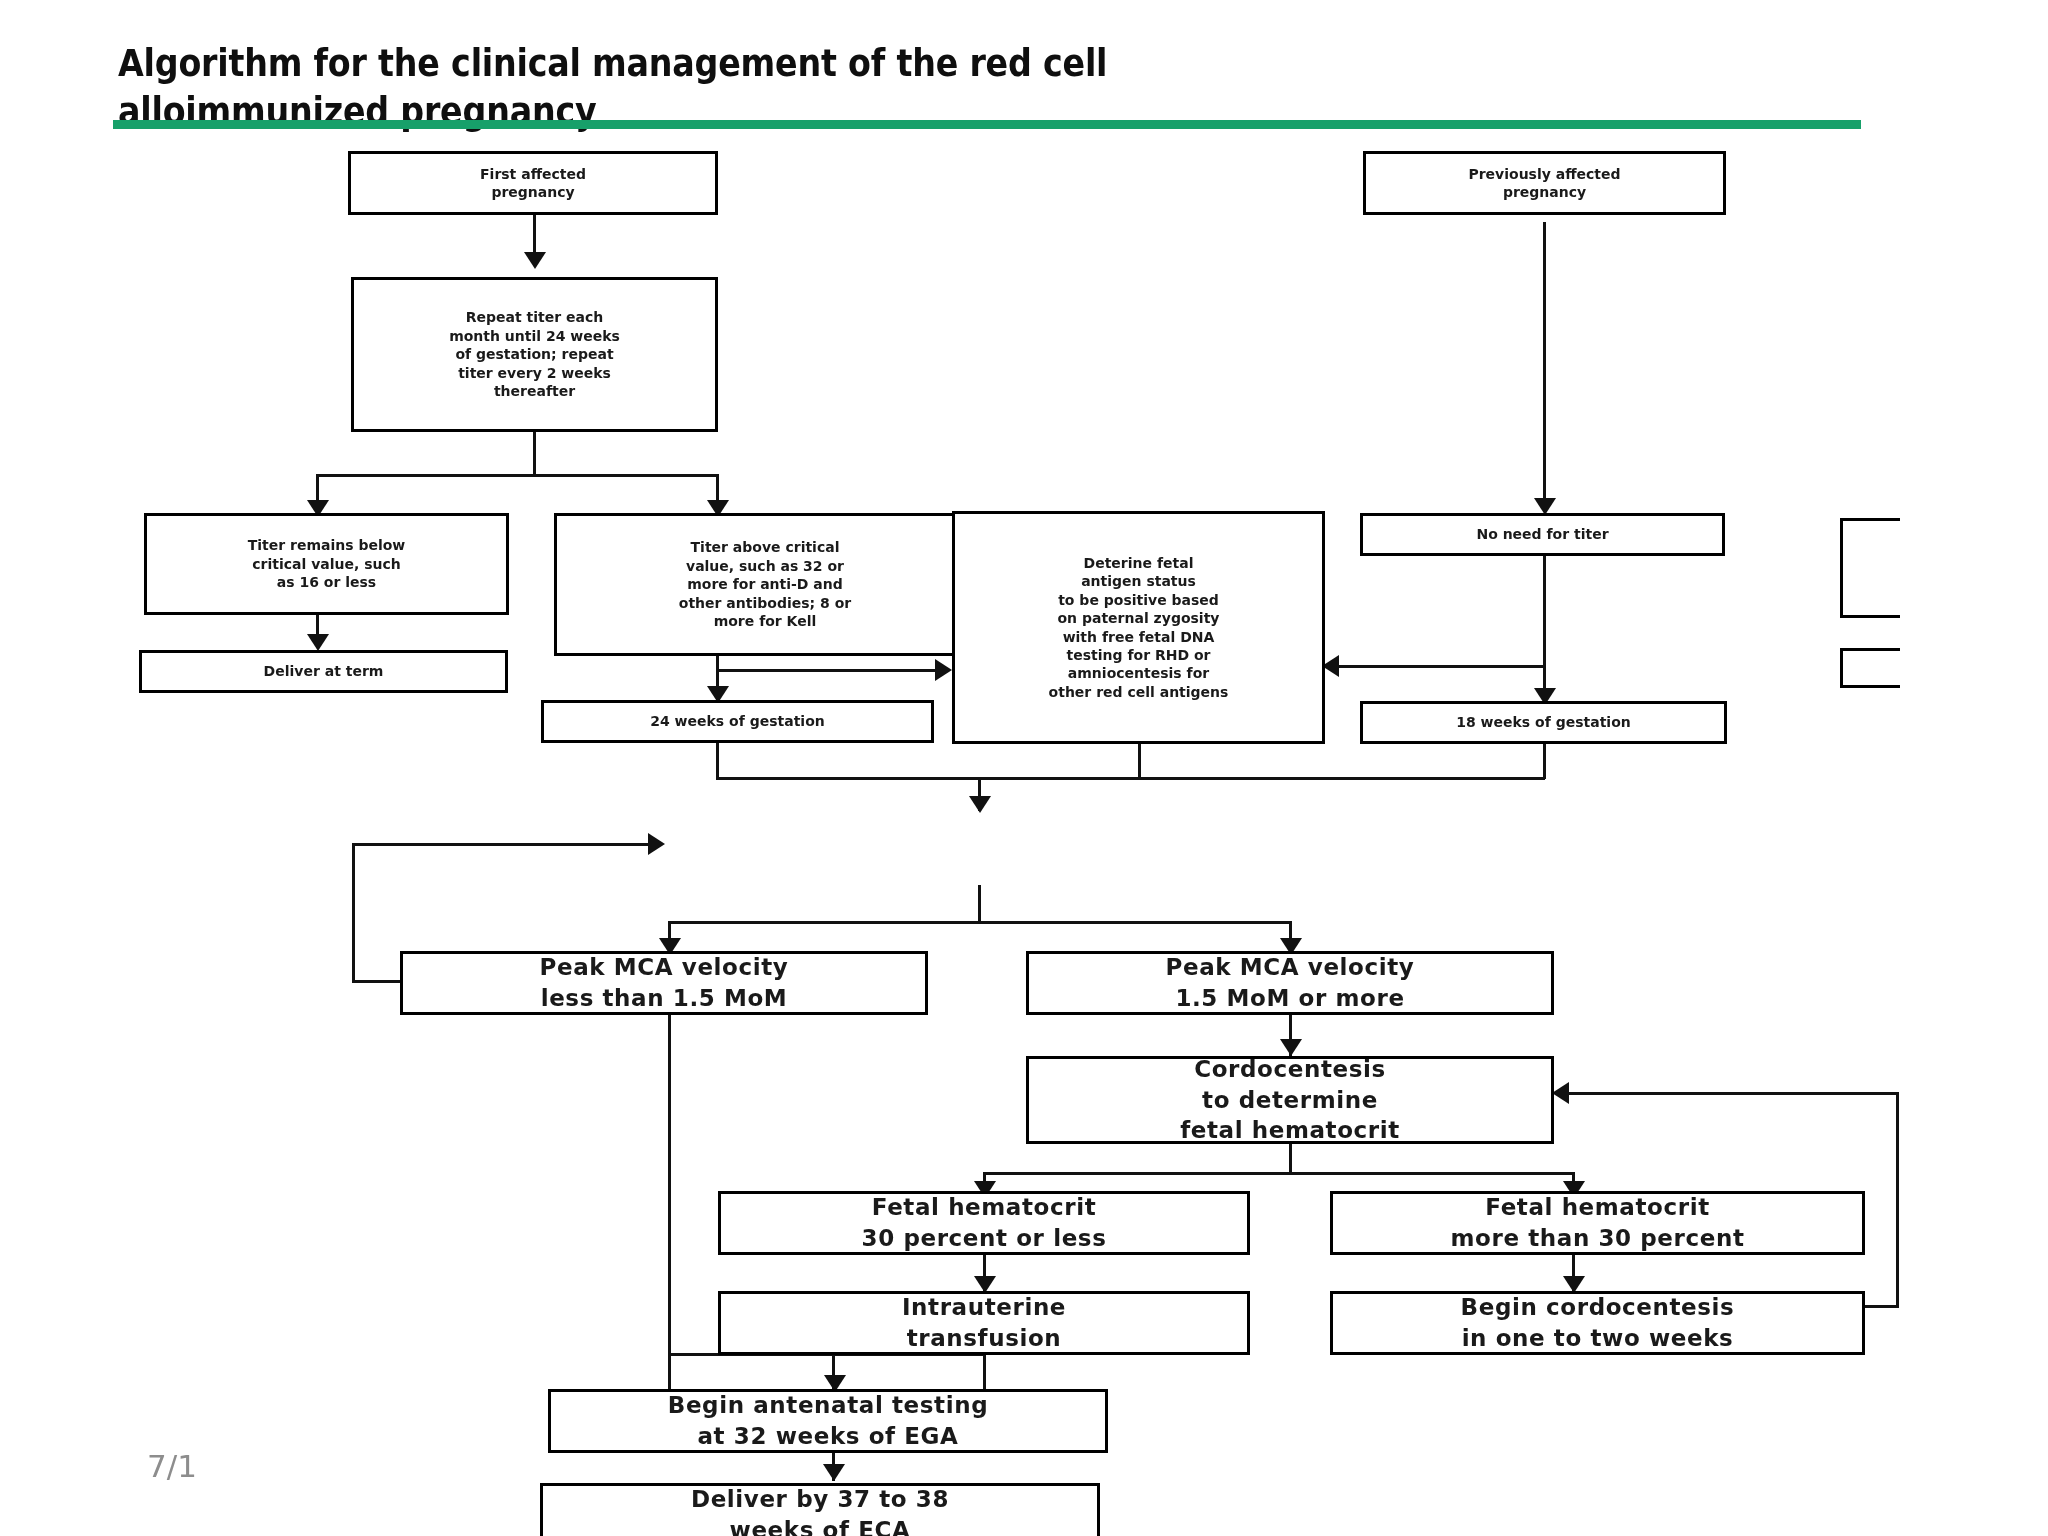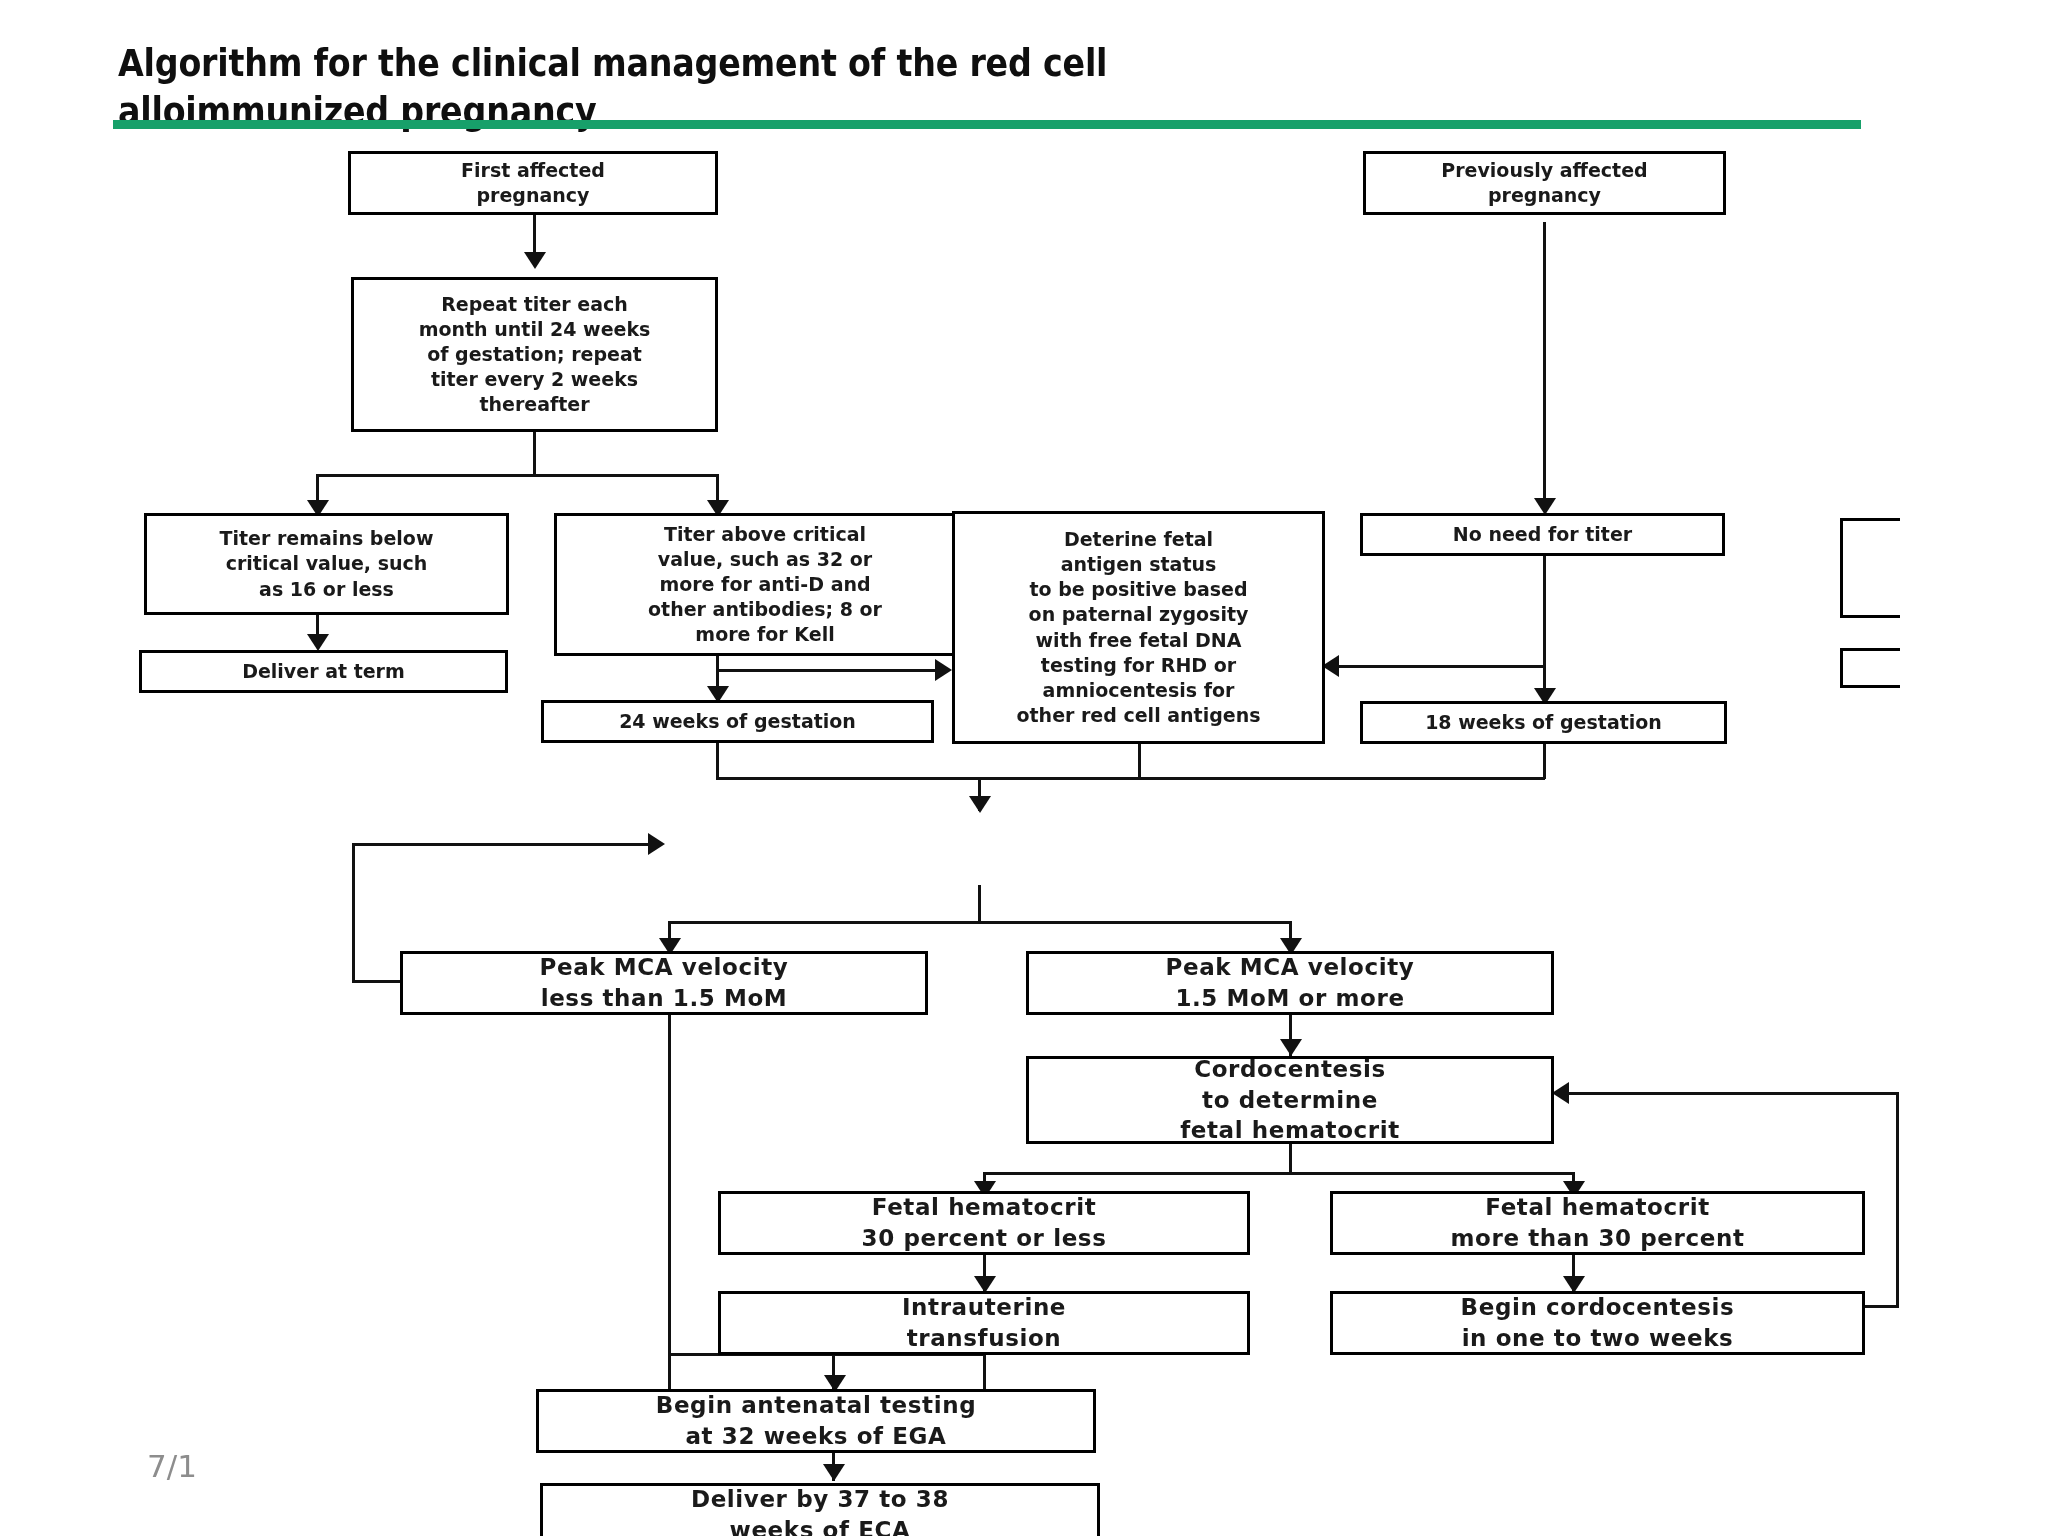--- a/index.html
+++ b/index.html
@@ -41,21 +41,21 @@
     display:flex;
     align-items:center;
     justify-content:center;
     text-align:center;
     color:#1a1a1a;
     font-weight:700;
     white-space:pre-line;
     z-index:3;
   }
   .box span{display:block;width:100%;}
-  .t21{font-size:19px;line-height:1.32;}
+  .t21{font-size:14px;line-height:1.32;}
   .t23{font-size:23px;line-height:1.34;letter-spacing:.6px;}
 
   
   .clip{
     position:absolute;
     box-sizing:border-box;
     border:3px solid #000;
     border-right:none;
     background:#fff;
     z-index:3;
@@ -265,21 +265,21 @@
   <div class="box t23" style="left:718px;top:1291px;width:532px;height:64px;">
     <span>Intrauterine
 transfusion</span>
   </div>
 
   <div class="box t23" style="left:1330px;top:1291px;width:535px;height:64px;">
     <span>Begin cordocentesis
 in one to two weeks</span>
   </div>
 
-  <div class="box t23" style="left:536px;top:1389px;width:560px;height:64px;">
+  <div class="box t23" style="left:548px;top:1389px;width:560px;height:64px;">
     <span>Begin antenatal testing
 at 32 weeks of EGA</span>
   </div>
 
   <div class="box t23" style="left:540px;top:1483px;width:560px;height:64px;">
     <span>Deliver by 37 to 38
 weeks of ECA</span>
   </div>
 
   <div class="page-no">7/1</div>

